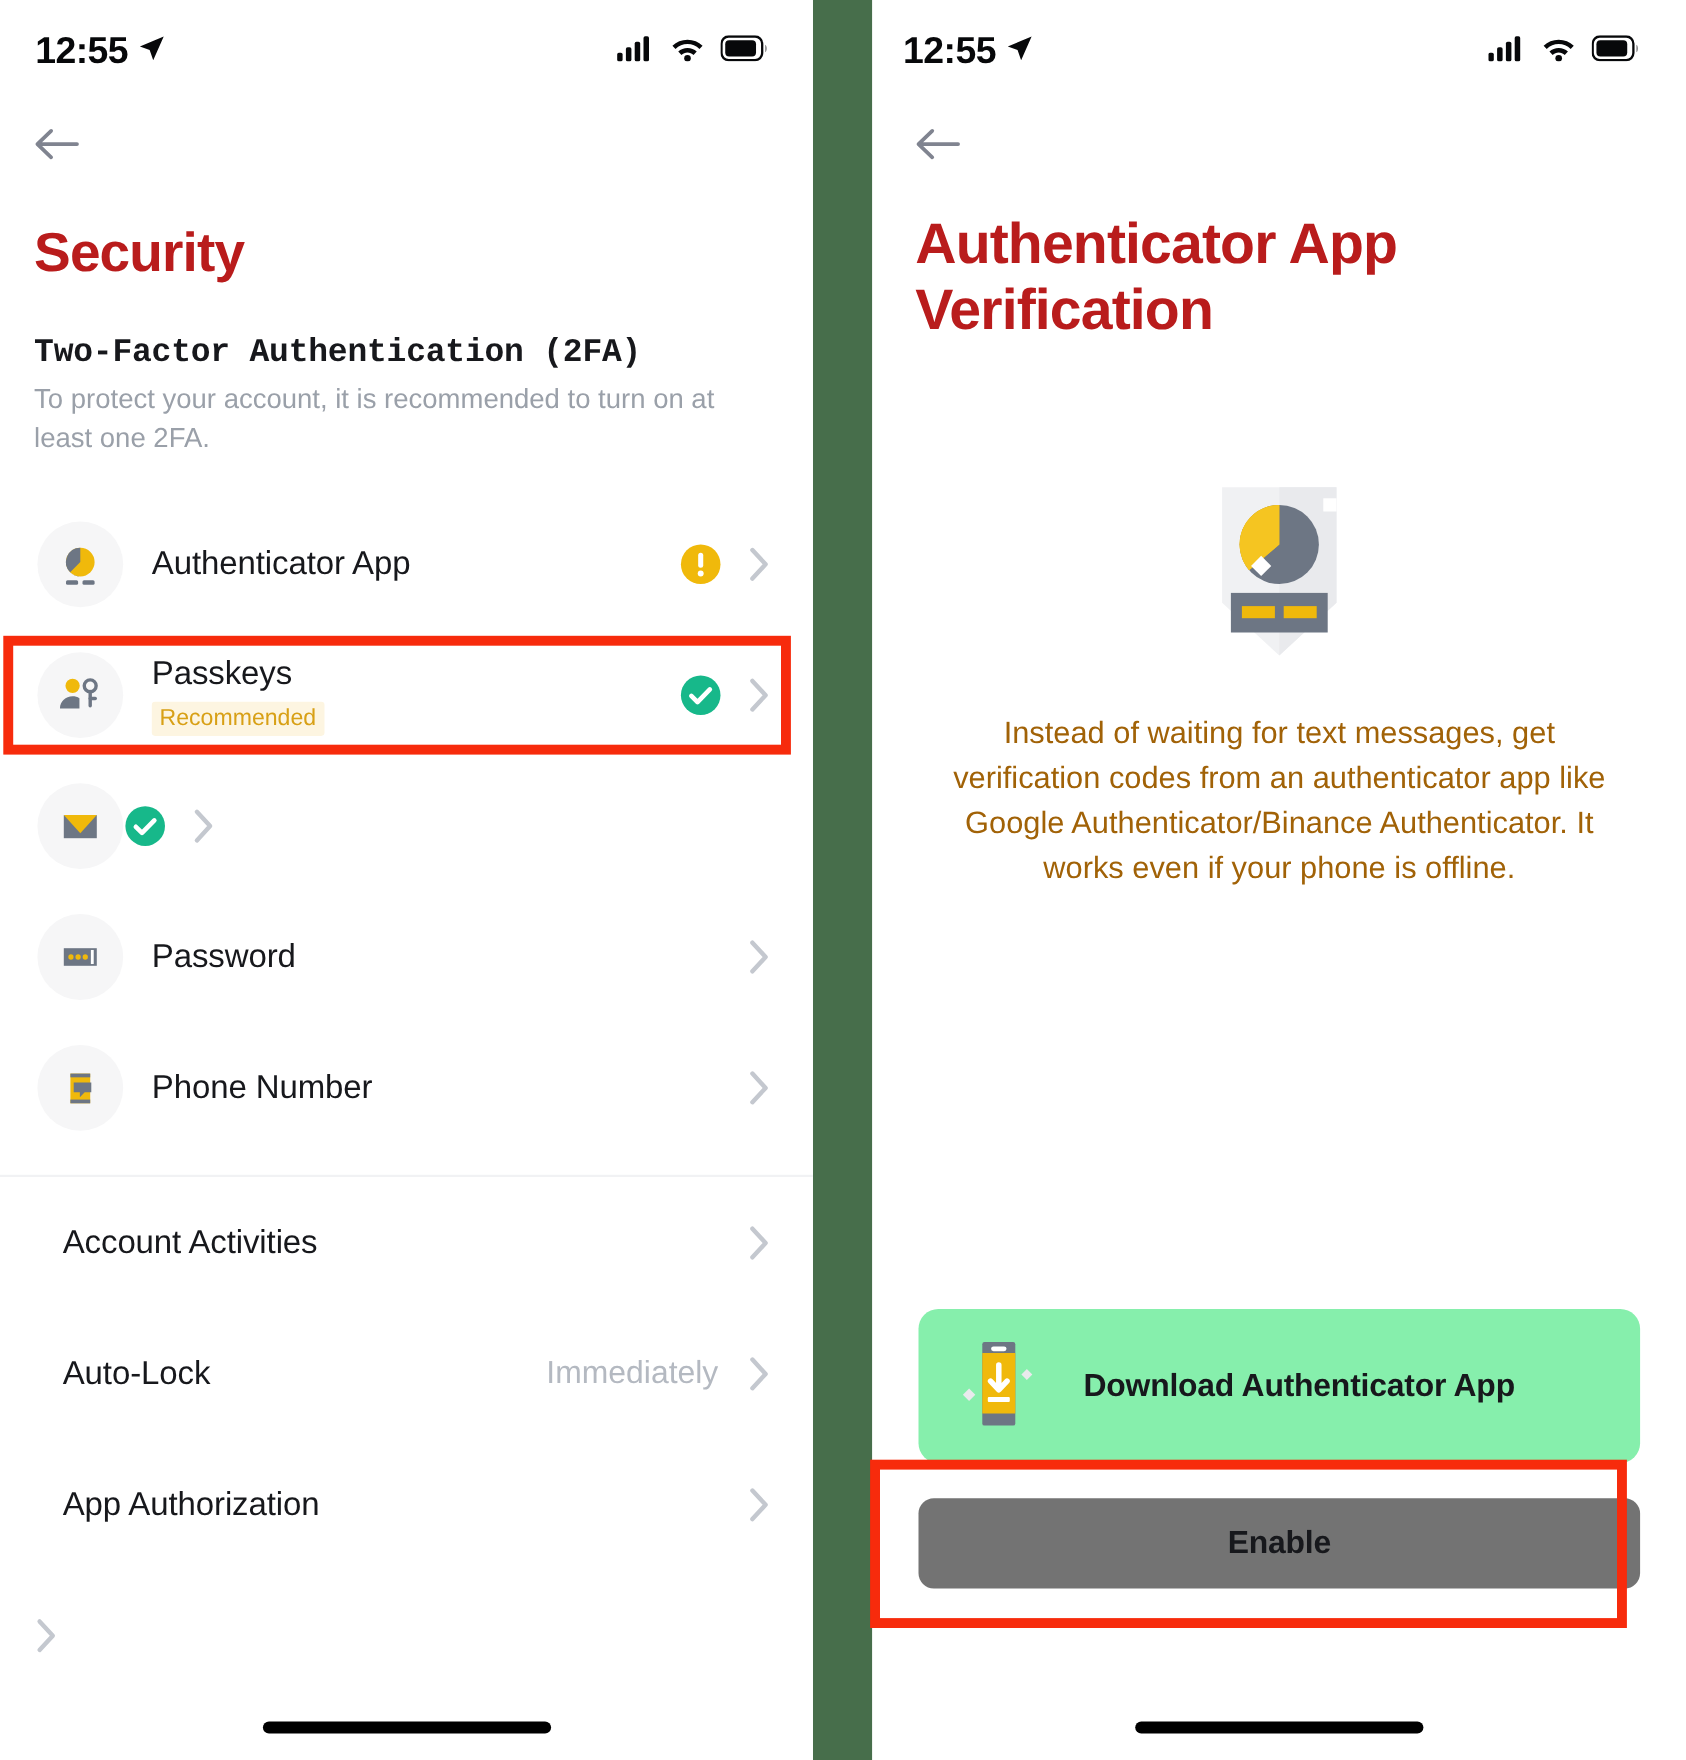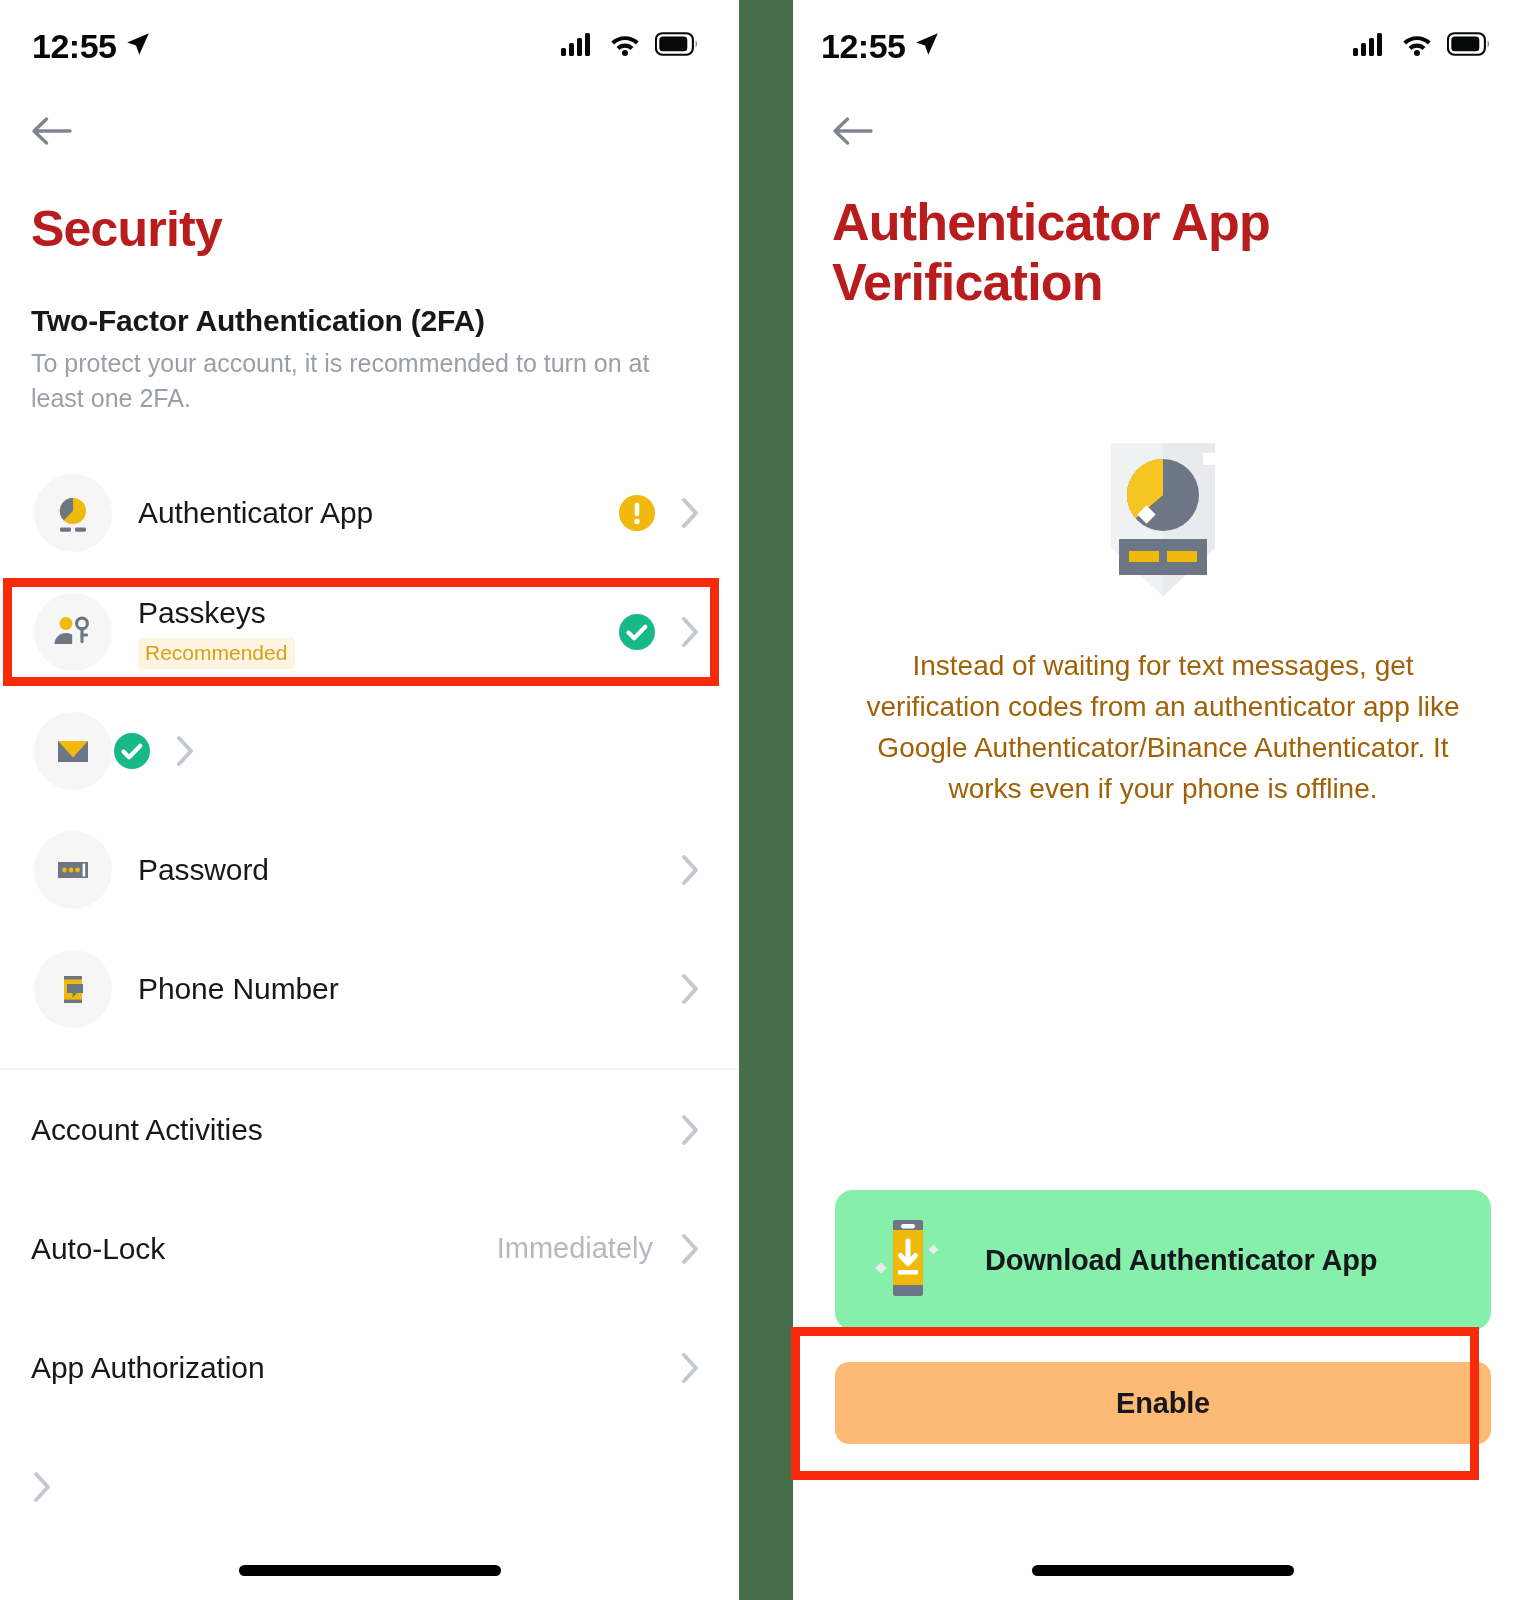--- a/index.html
+++ b/index.html
@@ -43,21 +43,21 @@
   .page-title {
     font-size: 50px; font-weight: 700; color: #b91c1c;
     letter-spacing: -0.8px;
   }
   .panel-left .page-title { padding: 30px 0 0 31px; }
   .panel-right .page-title {
     padding: 22px 60px 0 39px; line-height: 1.16; font-size: 52px;
   }
 
   .section-head {
-    font-size: 30px; color: #17181c; padding: 46px 16px 0 31px; letter-spacing: -0.2px;
+    font-size: 30px; color: #17181c; padding: 46px 16px 0 31px; letter-spacing: -0.2px; font-family: Liberation Mono, monospace;
   }
   .section-sub {
     font-size: 25px; color: #9aa0a9; line-height: 1.38;
     padding: 8px 46px 0 31px; max-width: 700px;
   }
 
   
   .fa-list { margin-top: 38px; }
   .fa-row {
     display: flex; align-items: center;
@@ -80,41 +80,41 @@
   }
   .fa-status { width: 40px; display: flex; justify-content: center; margin-right: 22px; }
   .chev { width: 22px; display: flex; justify-content: center; }
 
   
   .thick-div { height: 2px; background: #f1f2f4; margin-top: 20px; }
   .simple-row {
     display: flex; align-items: center; height: 119px;
     padding: 0 38px 0 31px; cursor: pointer;
   }
-  .simple-label { font-size: 30px; color: #17181c; flex: 1; letter-spacing: -0.1px; }
+  .simple-label { font-size: 30px; color: #17181c; flex: 1; letter-spacing: -0.1px; margin-left: 26px; }
   .simple-value { font-size: 29px; color: #b4b9c1; margin-right: 26px; }
 
   
   .illus { display: flex; justify-content: center; margin-top: 120px; }
   .desc {
     margin: 42px auto 0; width: 640px; text-align: center;
     font-size: 28px; line-height: 1.47; color: #a16207;
   }
   .dl-card {
     position: absolute; left: 42px; right: 42px; top: 1190px;
     height: 140px; background: #86efac; border-radius: 18px;
     display: flex; align-items: center; padding-left: 38px; cursor: pointer;
   }
   .dl-label {
     font-size: 29px; font-weight: 700; color: #17181c;
     margin-left: 46px; letter-spacing: -0.2px;
   }
   .enable-btn {
     position: absolute; left: 42px; right: 42px; top: 1362px;
-    height: 82px; background: #fdba74; border-radius: 14px;
+    height: 82px; background: #737373; border-radius: 14px;
     display: flex; align-items: center; justify-content: center;
     font-size: 29px; font-weight: 700; color: #17181c;
     cursor: pointer; border: none; letter-spacing: -0.2px;
   }
 
   
   .home-ind {
     position: absolute; bottom: 24px; left: 50%; transform: translateX(-50%);
     width: 262px; height: 11px; background: #000; border-radius: 6px;
   }

